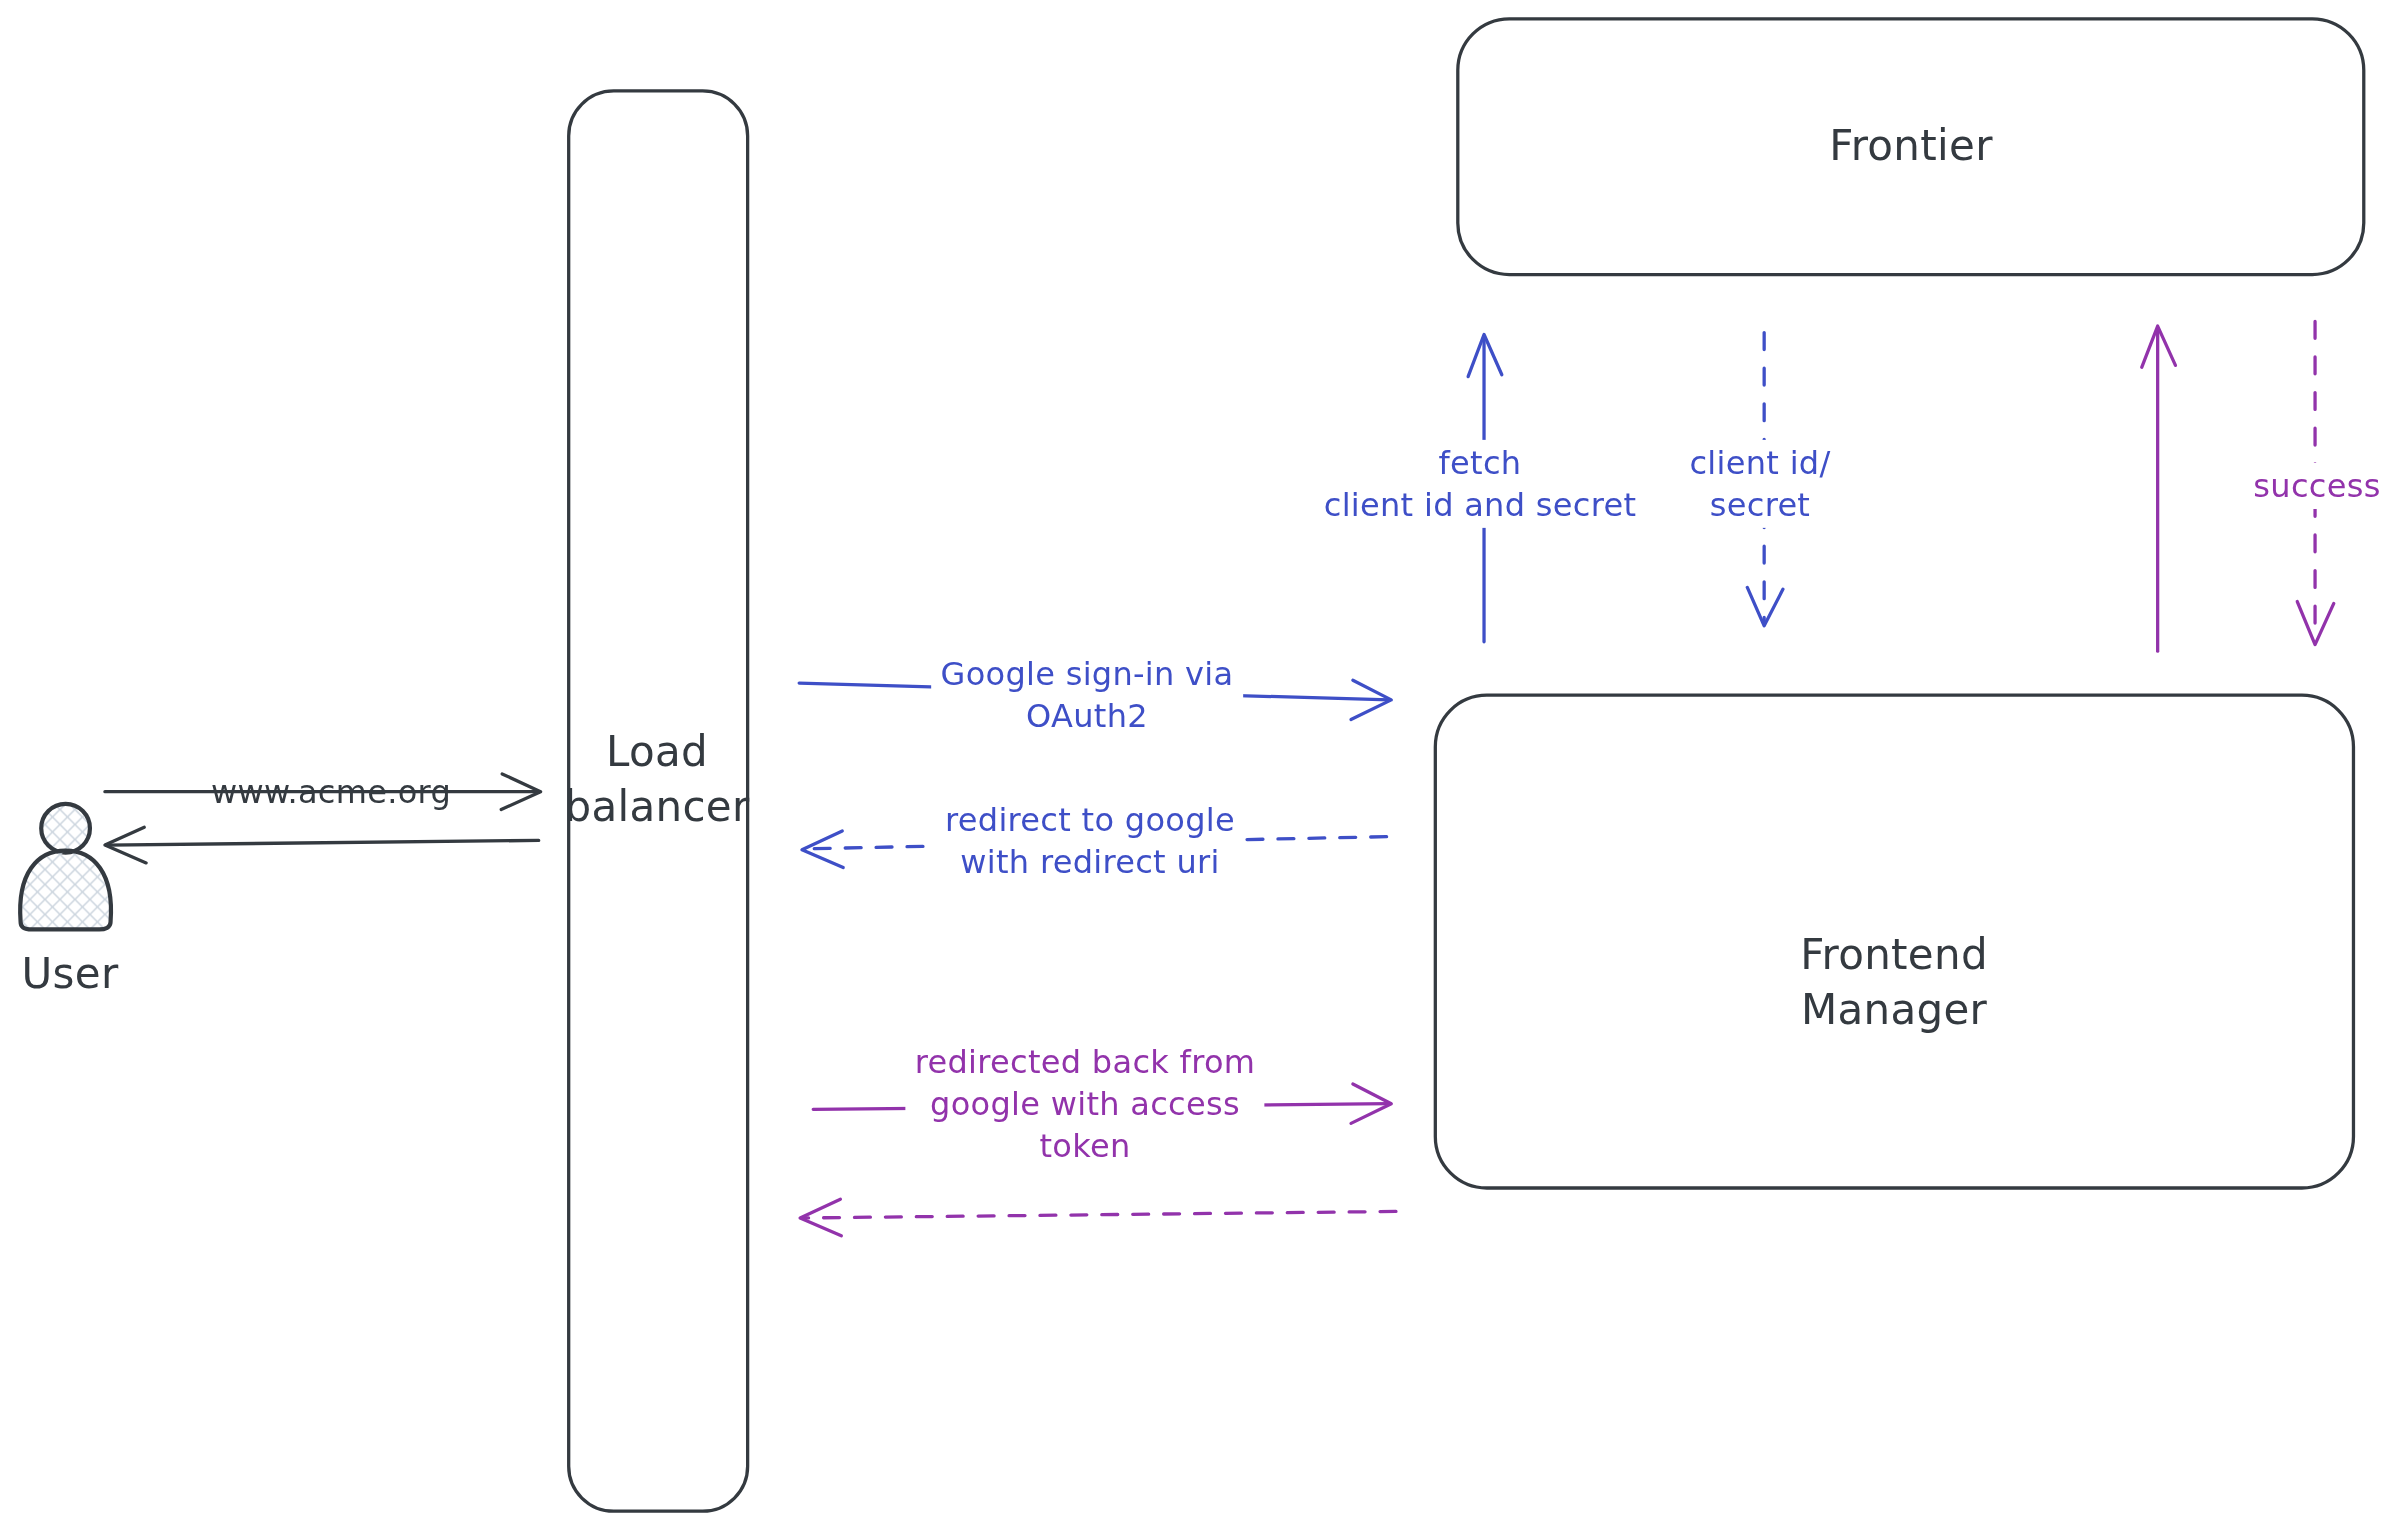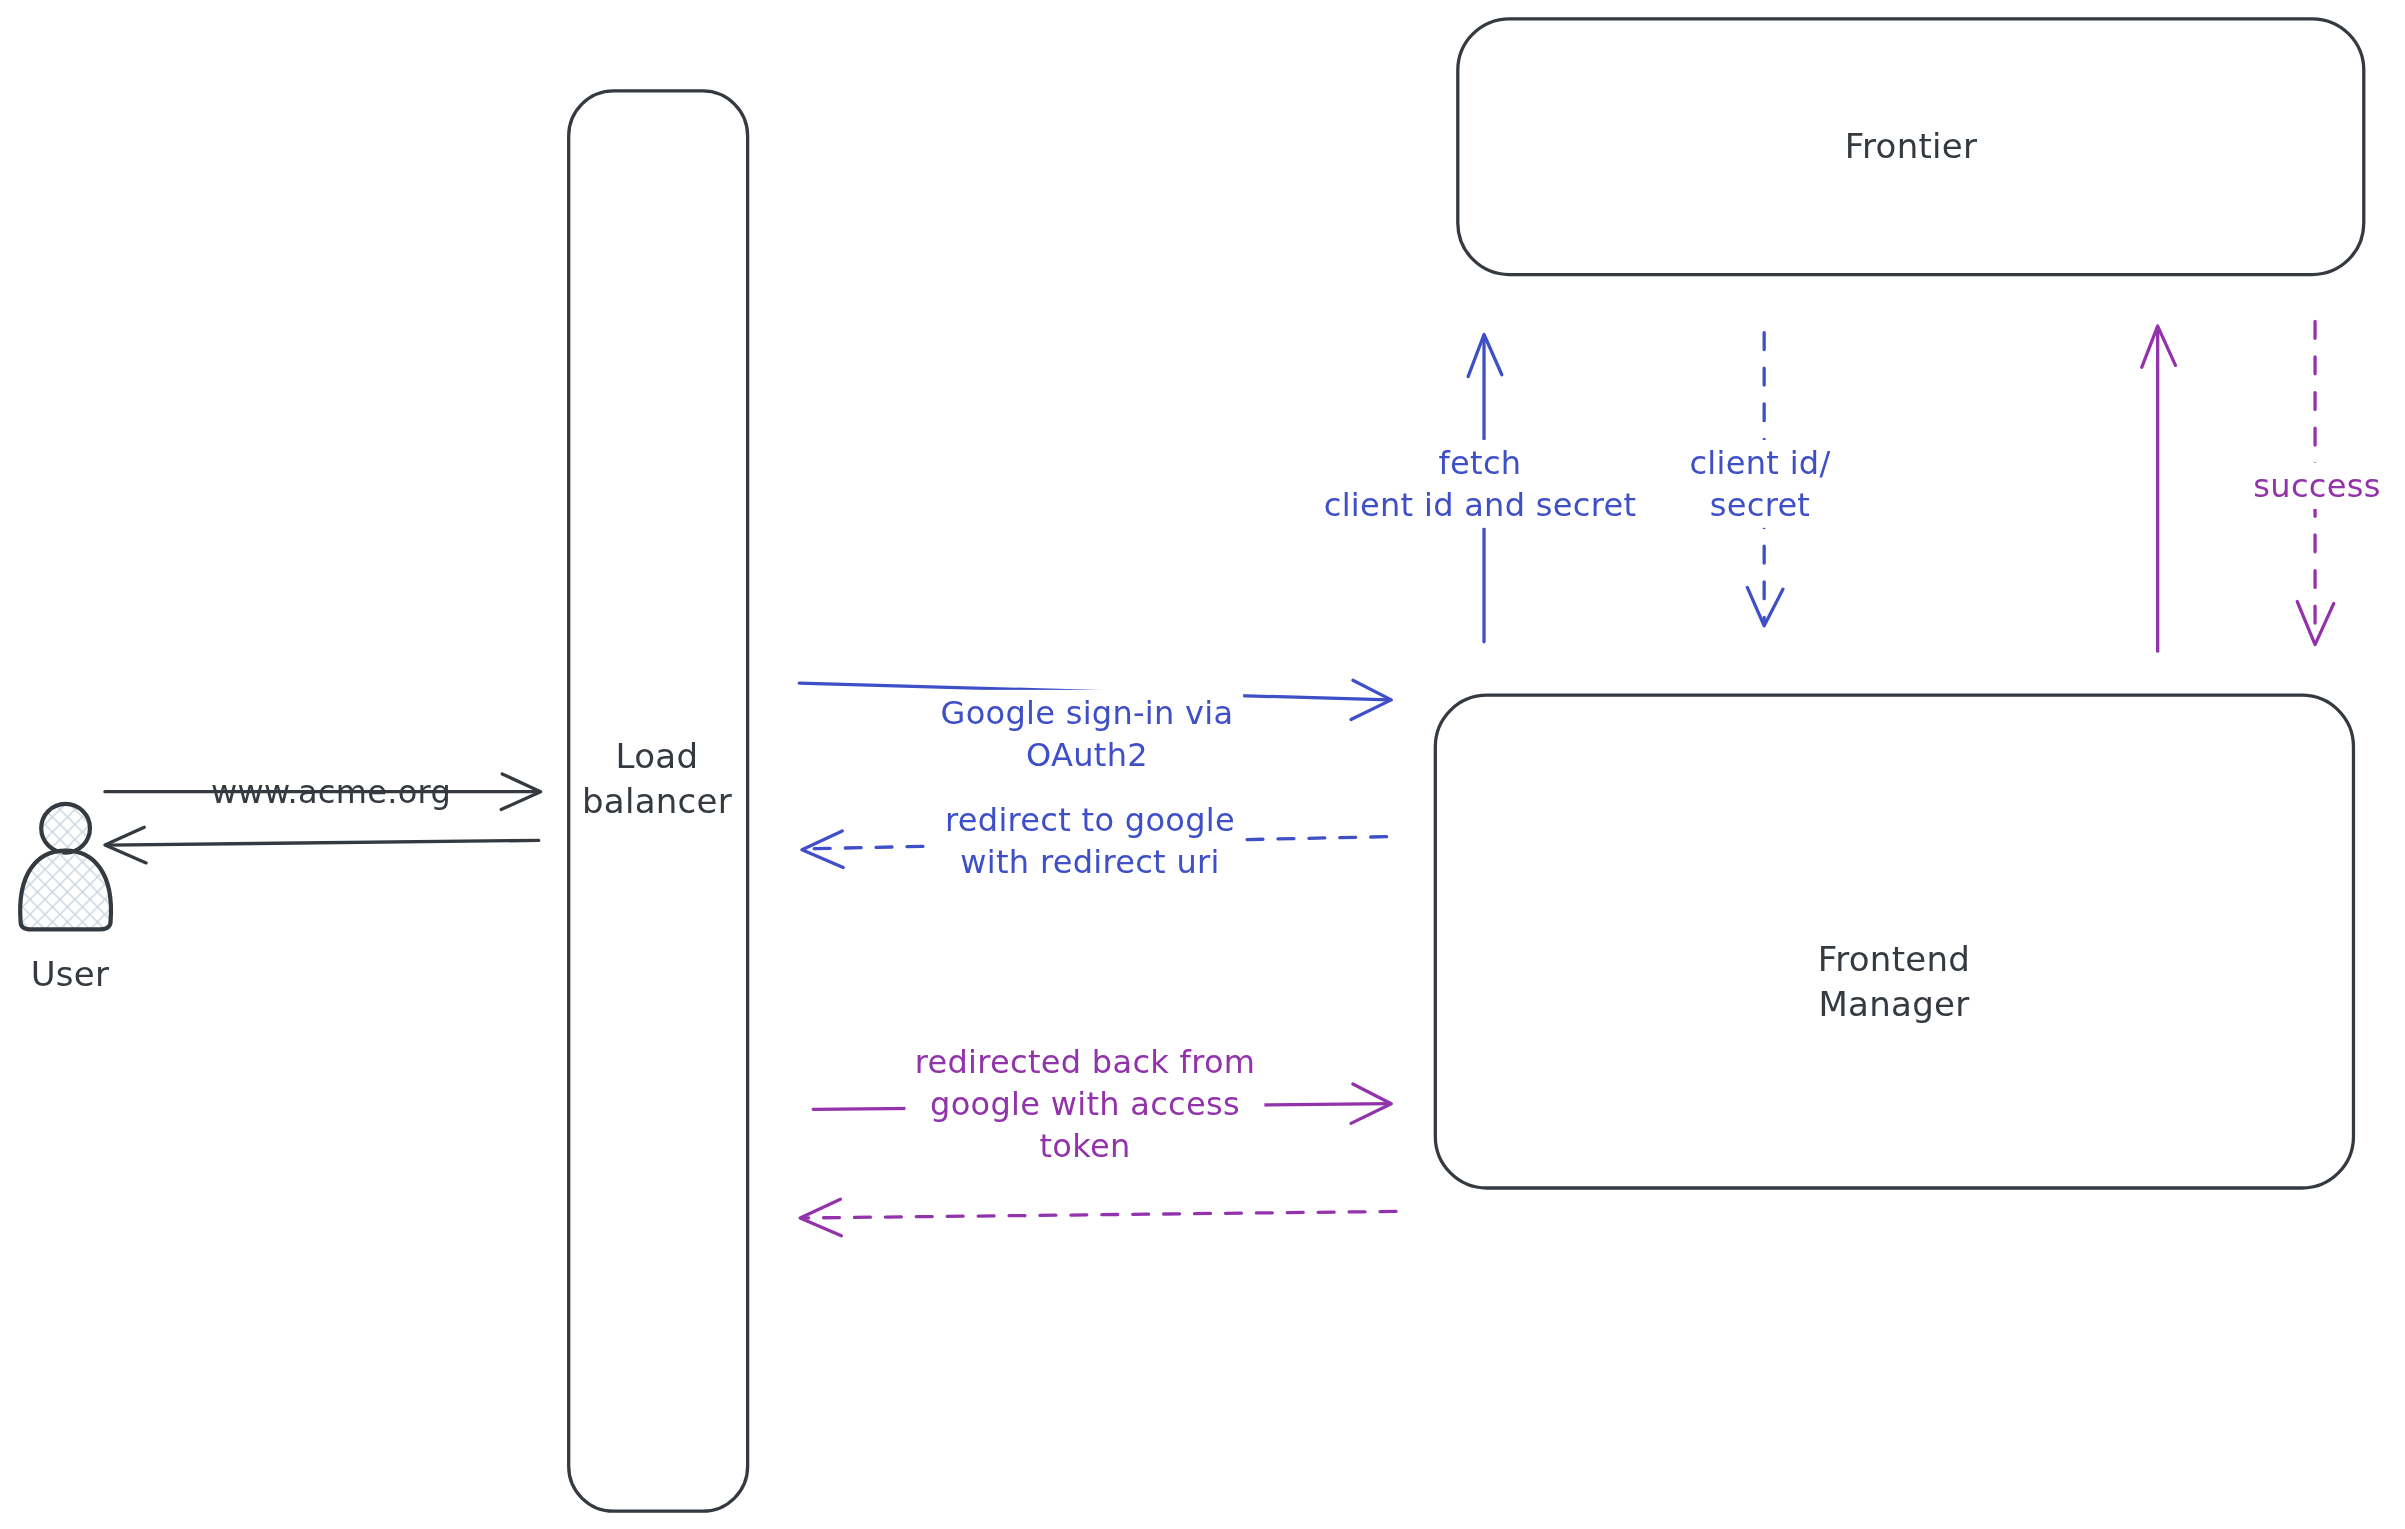--- a/index.html
+++ b/index.html
@@ -14,21 +14,21 @@
   .lbl{
     position:absolute;
     transform:translate(-50%,-50%);
     text-align:center;
     white-space:pre-line;
     line-height:1.32;
     letter-spacing:0.3px;
     font-family:"DejaVu Sans",sans-serif;
   }
   .t34{font-size:32px;}
-  .t36{font-size:34px;}
+  .t36{font-size:42px;}
   .ink{color:#343a40;}
   .blue{color:#3e4fc7;}
   .purple{color:#9233ab;}
   .gap{background:#ffffff;padding:1.9px 9.4px;}
 </style>
 </head>
 <body>
 
 <div id="canvas">
 
@@ -103,21 +103,21 @@
 
   <div class="lbl ink t36" style="left:70px;top:974px;">User</div>
   <div class="lbl ink t36" style="left:657px;top:779px;">Load
 balancer</div>
   <div class="lbl ink t36" style="left:1911px;top:146px;">Frontier</div>
   <div class="lbl ink t36" style="left:1894px;top:942px;margin-top:40px;">Frontend
 Manager</div>
 
   <div class="lbl ink t34" style="left:323px;top:792px;margin-left:8px;">www.acme.org</div>
 
-  <div class="lbl blue t34 gap" style="left:1087px;top:734px;">Google sign-in via
+  <div class="lbl blue t34 gap" style="left:1087px;top:695px;">Google sign-in via
 OAuth2</div>
   <div class="lbl blue t34 gap" style="left:1480px;top:484px;">fetch
 client id and secret</div>
 
   <div class="lbl blue t34 gap" style="left:1090px;top:841px;">redirect to google
 with redirect uri</div>
   <div class="lbl blue t34 gap" style="left:1760px;top:484px;">client id/
 secret</div>
 
   <div class="lbl purple t34 gap" style="left:2317px;top:486px;padding:1.9px 3.7px;">success</div>

